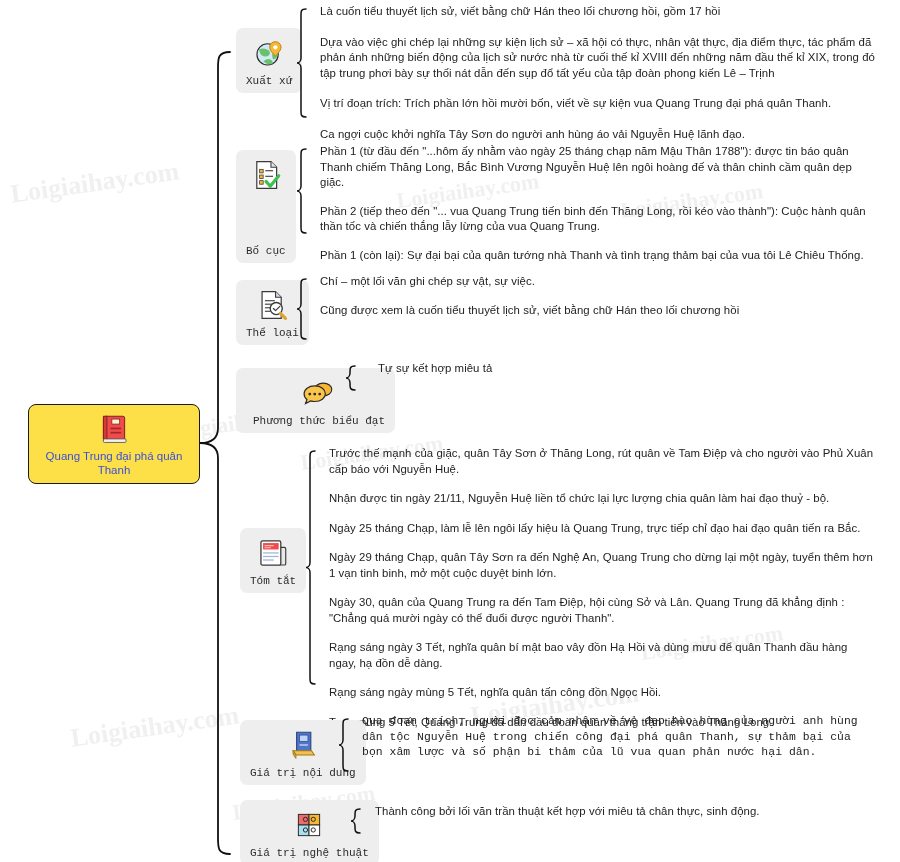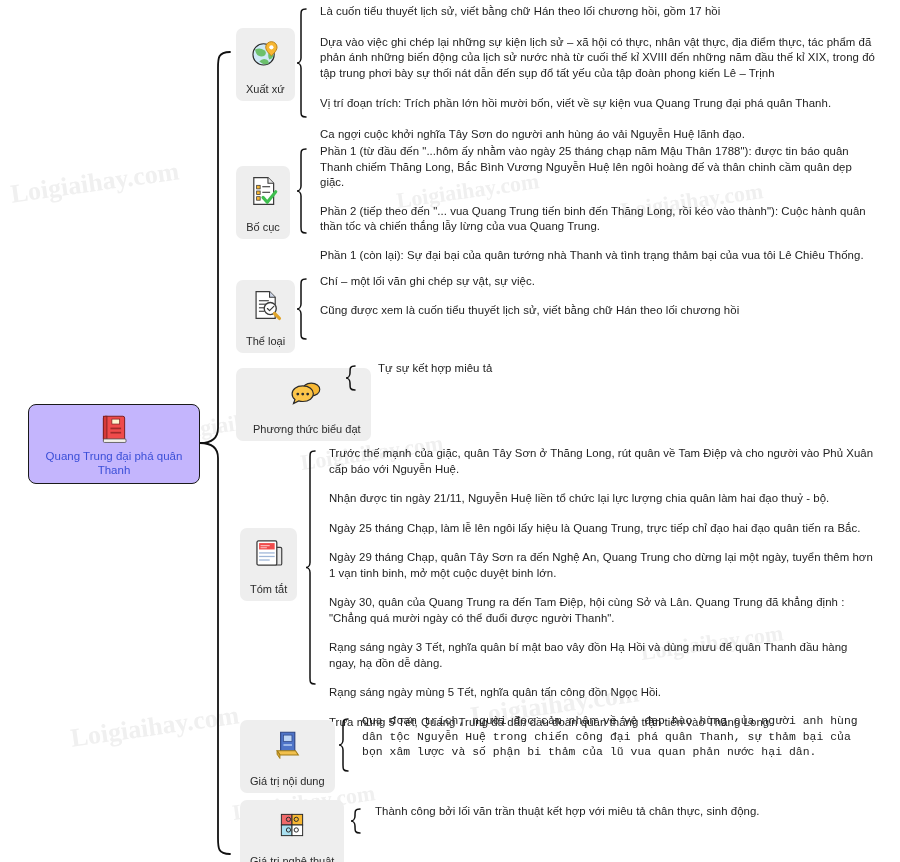--- a/index.html
+++ b/index.html
@@ -30,21 +30,21 @@
 
   
   #center-node {
     position: absolute;
     left: 28px;
     top: 404px;
     width: 172px;
     height: 80px;
     border: 1.6px solid #1a1a1a;
     border-radius: 8px;
-    background: #c4b5fd;
+    background: #fde047;
     display: flex;
     flex-direction: column;
     align-items: center;
     justify-content: center;
     z-index: 5;
   }
   #center-node .ctitle {
     color: #3b4fd8;
     font-size: 11.5px;
     line-height: 14px;
@@ -66,23 +66,24 @@
     display: flex;
     flex-direction: column;
     align-items: center;
     justify-content: center;
     padding: 8px 10px 6px 10px;
     flex: none;
   }
   .node-label {
     font-size: 11px;
     color: #2b2b2b;
-    margin-top: 13px;
+    margin-top: 5px;
     text-align: center;
     white-space: nowrap;
+    font-family: Liberation Mono, monospace;
   }
   .node-icon { width: 34px; height: 34px; display:block; }
 
   
   .subs {
     margin-left: 7px;
     display: flex;
     flex-direction: column;
   }
   .sub-item {
@@ -147,21 +148,21 @@
              C 3 55, 5 57, 5 60 L 5 103 C 5 107, 5 109, 10 109" fill="none" stroke="#111" stroke-width="1.5" stroke-linecap="round"></path>
   </svg></div>
         <div class="subs" style="position: absolute; left: 313px; top: -4px; width: 562px; gap: 15px;">
           <div class="sub-item">Là cuốn tiểu thuyết lịch sử, viết bằng chữ Hán theo lối chương hồi, gồm 17 hồi</div>
           <div class="sub-item">Dựa vào việc ghi chép lại những sự kiện lịch sử – xã hội có thực, nhân vật thực, địa điểm thực, tác phẩm đã phản ánh những biến động của lịch sử nước nhà từ cuối thế kỉ XVIII đến những năm đầu thế kỉ XIX, trong đó tập trung phơi bày sự thối nát dẫn đến sụp đổ tất yếu của tập đoàn phong kiến Lê – Trịnh</div>
           <div class="sub-item">Vị trí đoạn trích: Trích phần lớn hồi mười bốn, viết về sự kiện vua Quang Trung đại phá quân Thanh.</div>
           <div class="sub-item">Ca ngợi cuộc khởi nghĩa Tây Sơn do người anh hùng áo vải Nguyễn Huệ lãnh đạo.</div>
         </div>
       </div>
       <div class="branch" style="left: 0px; top: 148px; width: 900px; height: 1px;">
-        <div class="node-box" style="position: absolute; left: 236px; top: 18px;">
+        <div class="node-box" style="position: absolute; left: 236px; top: 2px; gap: 48px;">
     <svg class="node-icon" viewBox="0 0 48 48">
       <path d="M11 5 h20 l8 8 v30 H11z" fill="#ffffff" stroke="#3a3a3a" stroke-width="1.7"></path>
       <path d="M31 5 v8 h8" fill="#e6e6e6" stroke="#3a3a3a" stroke-width="1.5"></path>
       <rect x="15" y="16" width="5" height="5" fill="#f7b733" stroke="#3a3a3a" stroke-width="1.1"></rect>
       <rect x="15" y="24" width="5" height="5" fill="#f7b733" stroke="#3a3a3a" stroke-width="1.1"></rect>
       <rect x="15" y="32" width="5" height="5" fill="#f7b733" stroke="#3a3a3a" stroke-width="1.1"></rect>
       <rect x="23" y="17" width="11" height="1.8" fill="#555"></rect>
       <rect x="23" y="25" width="11" height="1.8" fill="#555"></rect>
       <path d="M24 33 l6 7 l12 -15" fill="none" stroke="#3fbf4f" stroke-width="4.4" stroke-linecap="round" stroke-linejoin="round"></path>
     </svg>

